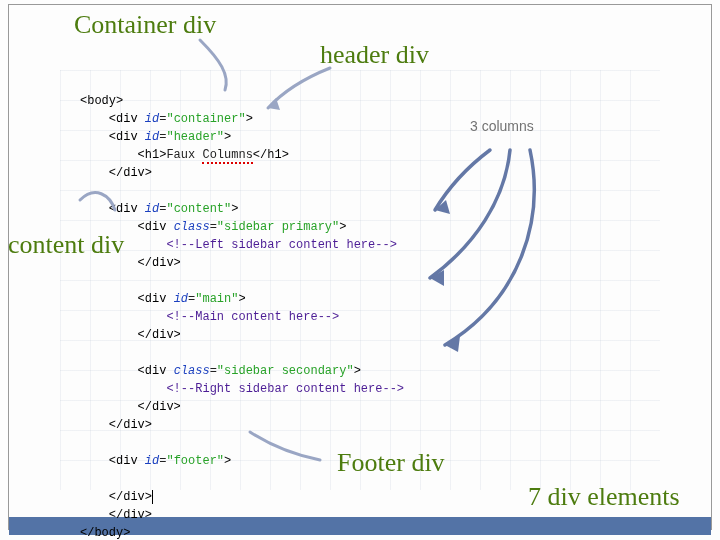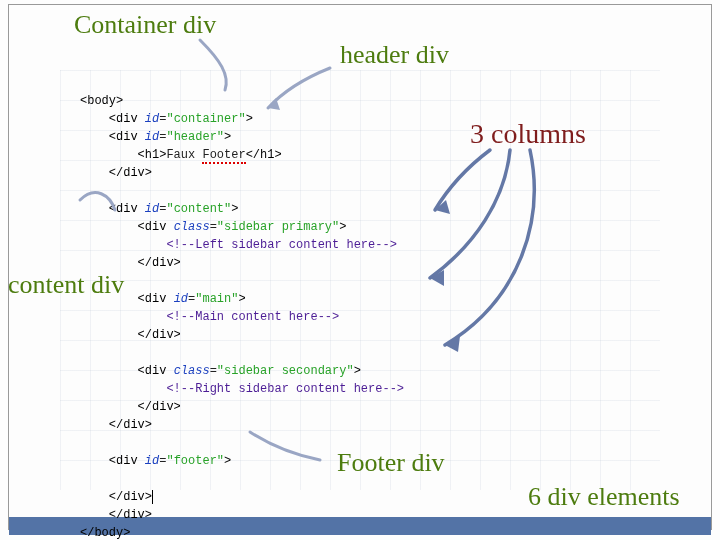--- a/index.html
+++ b/index.html
@@ -37,23 +37,23 @@
     position: absolute;
     font-family: "Constantia", "Georgia", serif;
     color: #4d7c0f;
     white-space: nowrap;
     z-index: 5;
   }
   .annot.big { font-size: 26px; }
   .annot.huge { font-size: 26px; }
   .handwritten {
     position: absolute;
-    font-family: Liberation Serif, serif;
-    color: #7f1d1d;
-    font-size: 28px;
+    font-family: Liberation Sans, sans-serif;
+    color: #737373;
+    font-size: 14px;
     z-index: 5;
   }
   .code {
     position: absolute;
     left: 80px;
     top: 74px;
     font-family: Consolas, "Courier New", monospace;
     font-size: 12px;
     line-height: 18px;
     color: #222;
@@ -83,31 +83,31 @@
     z-index: 1;
   }
 </style>
 </head>
 <body>
 
 <div class="frame"></div>
 <div class="gridbg"></div>
 
 <div class="annot big" style="left:74px; top:10px;">Container div</div>
-<div class="annot big" style="left:340px; top:40px;">header div</div>
-<div class="annot big" style="left:8px; top:230px;margin-top:40px;">content div</div>
+<div class="annot big" style="left:320px; top:40px;">header div</div>
+<div class="annot big" style="left:8px; top:230px;">content div</div>
 <div class="annot big" style="left:337px; top:448px;">Footer div</div>
 <div class="handwritten" style="left:470px; top:118px;">3 columns</div>
-<div class="annot huge" style="left:528px; top:482px; font-family:'Times New Roman',serif;">6 div elements</div>
+<div class="annot huge" style="left:528px; top:482px; font-family:'Times New Roman',serif;">7 div elements</div>
 
 <div class="code">
 <span class="tag">&lt;body&gt;</span>
     <span class="tag">&lt;div</span> <span class="attr">id</span>=<span class="str">"container"</span><span class="tag">&gt;</span>
     <span class="tag">&lt;div</span> <span class="attr">id</span>=<span class="str">"header"</span><span class="tag">&gt;</span>
-        <span class="tag">&lt;h1&gt;</span><span>Faux </span><span class="redunder">Footer</span><span class="tag">&lt;/h1&gt;</span>
+        <span class="tag">&lt;h1&gt;</span><span>Faux </span><span class="redunder">Columns</span><span class="tag">&lt;/h1&gt;</span>
     <span class="tag">&lt;/div&gt;</span>
 
     <span class="tag">&lt;div</span> <span class="attr">id</span>=<span class="str">"content"</span><span class="tag">&gt;</span>
         <span class="tag">&lt;div</span> <span class="attr">class</span>=<span class="str">"sidebar primary"</span><span class="tag">&gt;</span>
             <span class="cmt">&lt;!--Left sidebar content here--&gt;</span>
         <span class="tag">&lt;/div&gt;</span>
 
         <span class="tag">&lt;div</span> <span class="attr">id</span>=<span class="str">"main"</span><span class="tag">&gt;</span>
             <span class="cmt">&lt;!--Main content here--&gt;</span>
         <span class="tag">&lt;/div&gt;</span>

